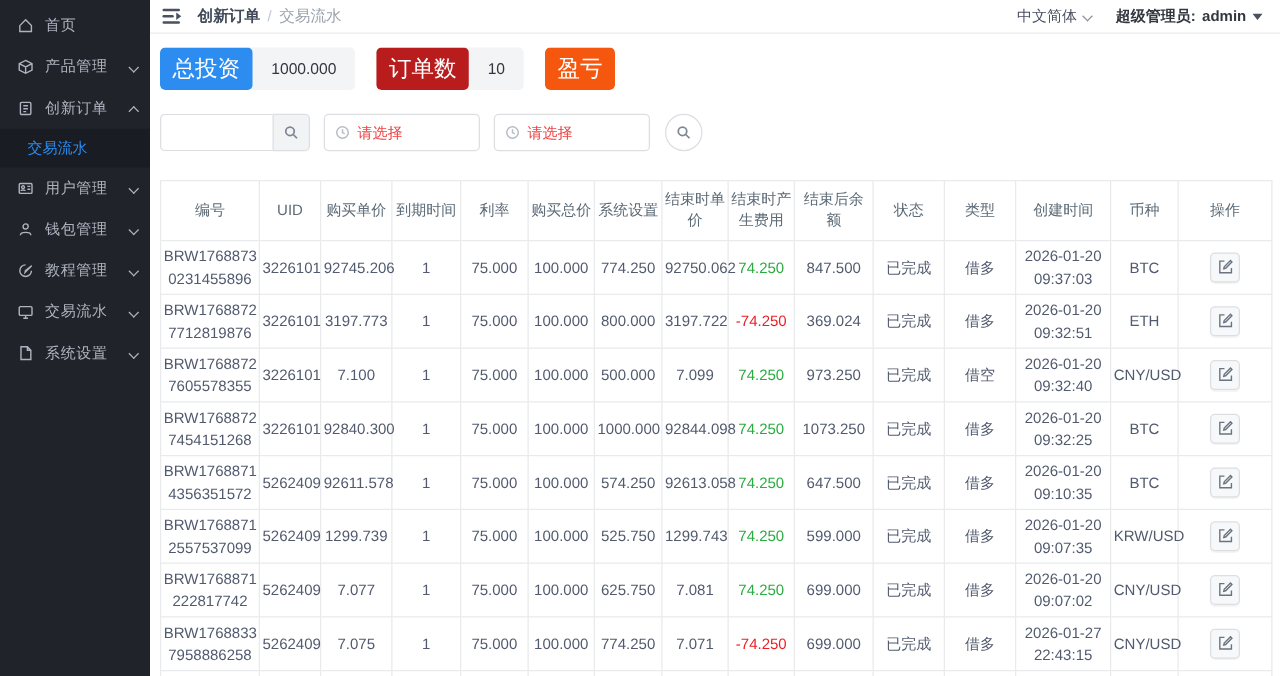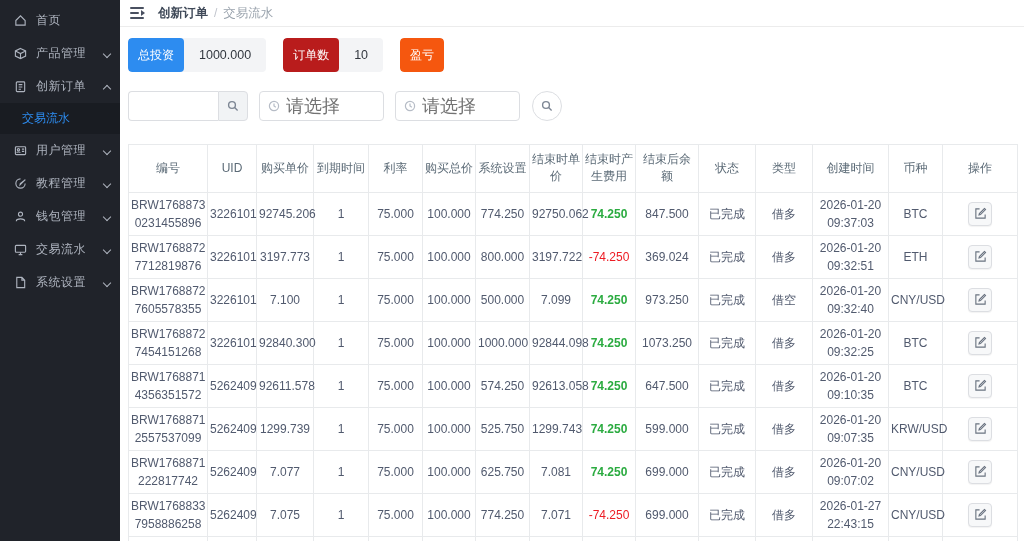--- a/index.html
+++ b/index.html
@@ -36,45 +36,45 @@
   .lang { display:flex; align-items:center; gap:5px; color:#495060; cursor:pointer; }
   .lang .chev::before { border-color:#8a919c; }
   .admin { display:flex; align-items:center; gap:5px; color:#32373f; font-weight:bold; cursor:pointer; }
   .caret-down { width:0; height:0; border-left:4px solid transparent; border-right:4px solid transparent; border-top:5px solid #495060; }
 
   .content { padding:11px 7px 0 8px; flex:1; overflow:hidden; }
 
   
   .cards { display:flex; gap:17px; }
   .card { display:inline-flex; align-items:stretch; background:#f3f4f6; border-radius:4px; height:34px; overflow:hidden; }
-  .card-chip { display:flex; align-items:center; padding:0 10px; color:#fff; font-size:12px; border-radius:4px; }
+  .card-chip { display:flex; align-items:center; padding:0 10px; color:#fff; font-size:18px; border-radius:4px; }
   .card-value { display:flex; align-items:center; padding:0 15px; color:#32373f; font-size:12.5px; }
 
   
   .filters { margin-top:19px; display:flex; align-items:center; }
   .kw-group { display:flex; height:30px; }
   .kw-input { width:90px; height:30px; border:1px solid #dcdee2; border-right:none; border-radius:4px 0 0 4px; padding:0 8px; font-size:12px; color:#515a6e; background:#fff; outline:none; }
   .kw-btn { width:30px; height:30px; border:1px solid #dcdee2; border-radius:0 4px 4px 0; background:#f1f3f5; display:flex; align-items:center; justify-content:center; cursor:pointer; }
   .date-input { width:125px; height:30px; border:1px solid #dcdee2; border-radius:4px; background:#fff; display:flex; align-items:center; padding:0 8px; gap:6px; margin-left:11px; cursor:pointer; }
-  .date-input .ph { color:#737373; font-size:18px; }
+  .date-input .ph { color:#ef4444; font-size:12px; }
   .round-btn { width:30px; height:30px; border:1px solid #dcdee2; border-radius:50%; background:#fff; display:flex; align-items:center; justify-content:center; margin-left:12px; cursor:pointer; }
   .search-glyph { width:12px; height:12px; }
   .search-glyph circle { fill:none; stroke:#7d8694; stroke-width:1.4; }
   .search-glyph line { stroke:#7d8694; stroke-width:1.4; }
   .clock-glyph { width:12px; height:12px; }
   .clock-glyph circle { fill:none; stroke:#b6bcc6; stroke-width:1.2; }
   .clock-glyph path { fill:none; stroke:#b6bcc6; stroke-width:1.2; }
 
   
   .table-wrap { margin-top:23px; }
   table { width:100%; border-collapse:collapse; table-layout:fixed; }
   th, td { border:1px solid #e8eaec; text-align:center; font-size:12px; color:#515a6e; vertical-align:middle; }
   th { font-weight:normal; color:#5c6b77; padding:6px 2px; line-height:1.45; background:#fff; }
   td { height:42px; padding:3px 2px; line-height:1.5; }
-  .pos { color:var(--green);font-weight:bold; }
+  .pos { color:var(--green); }
   .neg { color:var(--red); }
   .edit-btn { display:inline-flex; width:24px; height:24px; border:1px solid #dcdee2; border-radius:4px; background:#f7f8f9; align-items:center; justify-content:center; cursor:pointer; box-shadow:0 1px 1px rgba(0,0,0,.05); }
   .edit-btn svg { width:13px; height:13px; stroke:#6a7380; fill:none; stroke-width:1.2; }
 </style>
 </head>
 <body>
 
 <div class="app">
 
   <aside class="sidebar">
@@ -117,35 +117,35 @@
             <circle cx="4.8" cy="6.2" r="1.2"></circle>
             <path d="M3 9.5 C3 8.3 6.6 8.3 6.6 9.5 M8.5 5.5 H11 M8.5 8 H11"></path>
           </svg>
         </span>
       <span class="mi-label">用户管理</span>
       <span class="chev"></span>
     </div>
     <div class="menu-item">
       <span class="mi-icon">
           <svg viewBox="0 0 14 14">
+            <circle cx="7" cy="4.5" r="2.2"></circle>
+            <path d="M2.5 12 C2.5 8.8 11.5 8.8 11.5 12"></path>
+          </svg>
+        </span>
+      <span class="mi-label">钱包管理</span>
+      <span class="chev"></span>
+    </div>
+    <div class="menu-item">
+      <span class="mi-icon">
+          <svg viewBox="0 0 14 14">
             <path d="M12 7 A5 5 0 1 1 7 2"></path>
             <path d="M12.2 2.8 L7.5 7.5 L6.5 8.5 L6.8 7 Z"></path>
           </svg>
         </span>
       <span class="mi-label">教程管理</span>
-      <span class="chev"></span>
-    </div>
-    <div class="menu-item">
-      <span class="mi-icon">
-          <svg viewBox="0 0 14 14">
-            <circle cx="7" cy="4.5" r="2.2"></circle>
-            <path d="M2.5 12 C2.5 8.8 11.5 8.8 11.5 12"></path>
-          </svg>
-        </span>
-      <span class="mi-label">钱包管理</span>
       <span class="chev"></span>
     </div>
     <div class="menu-item">
       <span class="mi-icon">
           <svg viewBox="0 0 14 14">
             <rect x="1.5" y="2.5" width="11" height="7.5" rx="1"></rect>
             <path d="M5 12.5 H9 M7 10 V12.5"></path>
           </svg>
         </span>
       <span class="mi-label">交易流水</span>
@@ -166,20 +166,31 @@
 
     <div class="topbar">
       <span class="fold-icon">
           <i></i>
           <i></i>
           <i></i>
         </span>
       <span class="crumb-parent">创新订单</span>
       <span class="crumb-sep">/</span>
       <span class="crumb-current">交易流水</span>
+      <div class="topbar-right">
+        <span class="lang">
+          <span>中文简体</span>
+          <span class="chev"></span>
+        </span>
+        <span class="admin">
+          <span>超级管理员:</span>
+          <span>admin</span>
+          <span class="caret-down"></span>
+        </span>
+      </div>
     </div>
 
     <div class="content">
 
       <div class="cards">
         <div class="card">
           <span class="card-chip chip-blue" style="background: rgb(45, 140, 240);">总投资</span>
           <span class="card-value">1000.000</span>
         </div>
         <div class="card">

